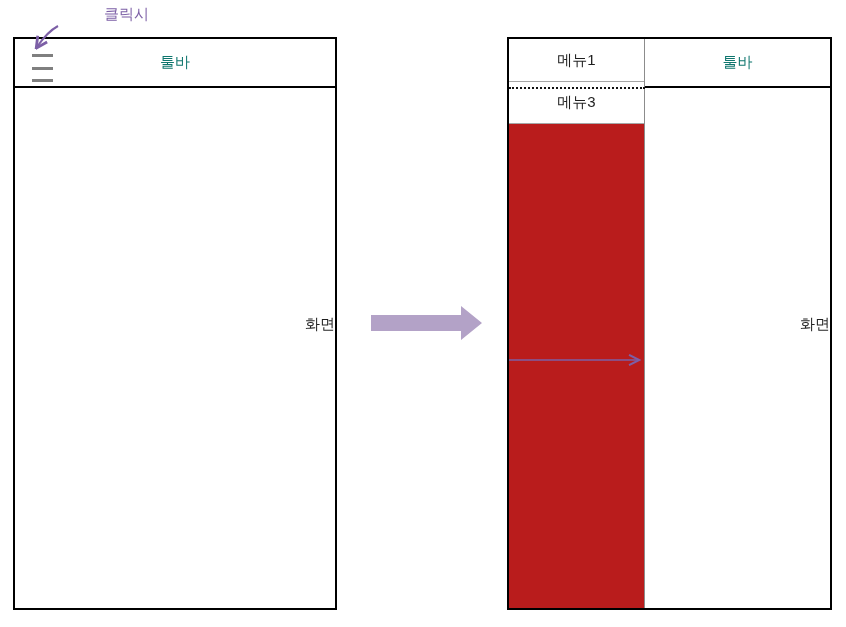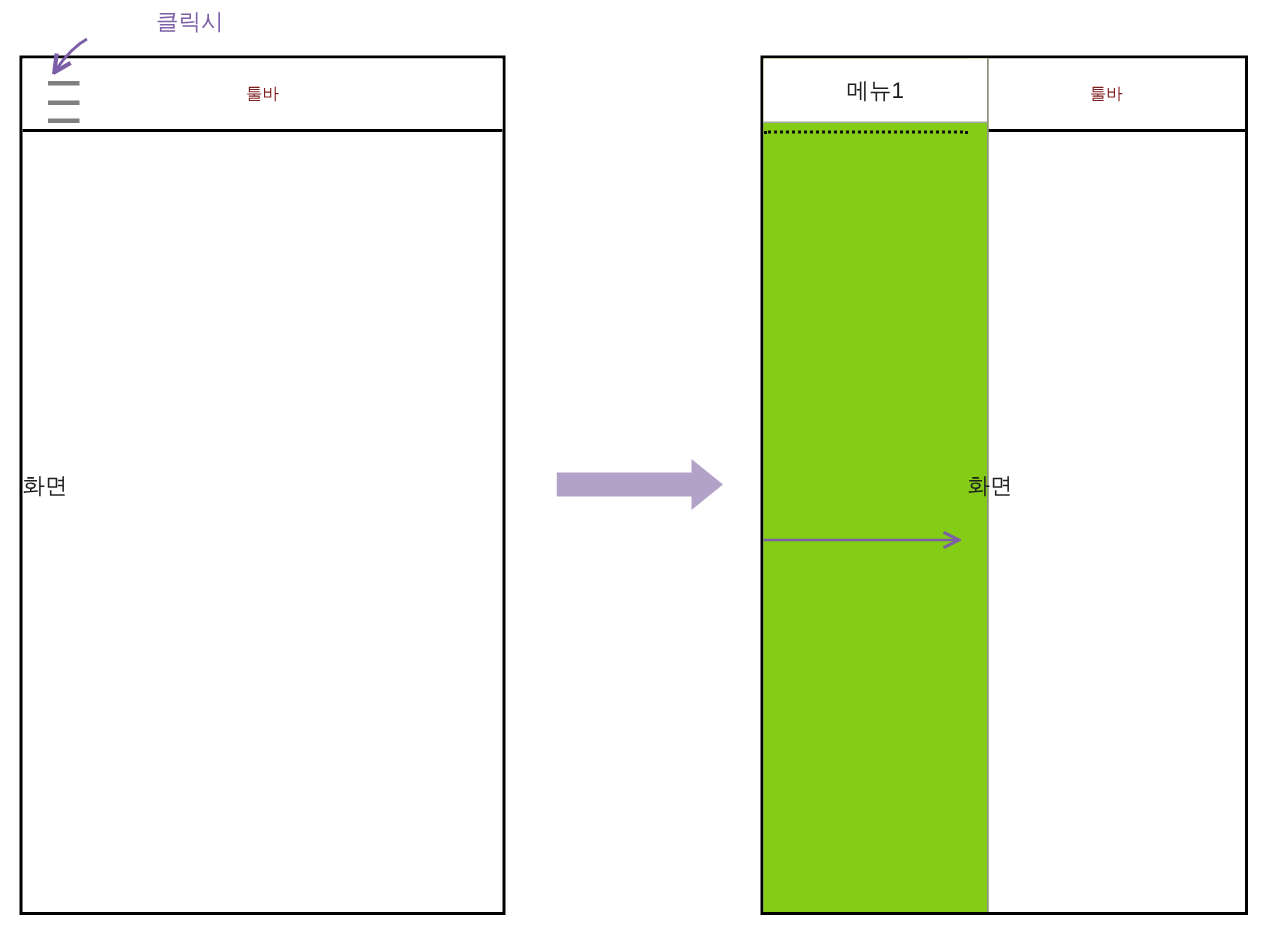--- a/index.html
+++ b/index.html
@@ -33,40 +33,40 @@
   .panel.after{left:507px;width:325px;}
 
   .toolbar-row{
     position:absolute;left:0;top:0;height:49px;
     border-bottom:2px solid var(--ink);background:#fff;
   }
   .panel.before .toolbar-row{width:100%;}
   .toolbar-title{
     position:absolute;left:0;right:0;top:0;bottom:0;
     display:flex;align-items:center;justify-content:center;
-    font-size:11px;color:#7f1d1d;
+    font-size:15px;color:#0f766e;
   }
   .hamburger{
     position:absolute;left:17px;top:15px;width:21px;height:28px;
     display:flex;flex-direction:column;justify-content:space-between;
     cursor:default;
   }
   .hamburger span{display:block;height:3px;background:var(--bar-gray);}
 
   .screen-label{
     position:absolute;top:50%;transform:translateY(-50%);
-    font-size:15px;color:#1f1f1f;text-align:left;
+    font-size:15px;color:#1f1f1f;text-align:right;
   }
   .panel.before .screen-label{left:0;right:0;}
   .panel.after .screen-label{left:136px;right:0;}
 
   
   .drawer{
-    position:absolute;left:0;top:0;bottom:0;width:150px;
-    border-right:1.5px solid var(--divider-gray);background:#84cc16;
+    position:absolute;left:0;top:0;bottom:0;width:136px;
+    border-right:1.5px solid var(--divider-gray);background:#b91c1c;
   }
   .drawer-item{
     display:flex;align-items:center;justify-content:center;
     font-size:15px;border-bottom:1px solid var(--cell-gray);background:#fff;
   }
   .drawer-item:nth-child(1){height:43px;}
   .drawer-item:nth-child(2){height:42px;}
   .drawer-item:nth-child(3){height:45px;}
   .dotted-line{
     position:absolute;left:0;width:136px;top:48px;height:0;
@@ -113,20 +113,21 @@
   </svg>
 
   <div class="panel after">
 
     <div class="toolbar-row">
       <div class="toolbar-title">툴바</div>
     </div>
 
     <div class="drawer">
       <div class="drawer-item">메뉴1</div>
+      <div class="drawer-item">메뉴3</div>
       <div class="dotted-line"></div>
     </div>
 
     <svg class="drawer-arrow-svg" width="140" height="16">
       <defs>
         <marker id="vhead2" viewBox="0 0 10 10" refX="8" refY="5" markerWidth="8" markerHeight="8" orient="auto">
           <path d="M1,1 L9,5 L1,9" class="marker-v"></path>
         </marker>
       </defs>
       <line x1="0" y1="8" x2="129" y2="8" marker-end="url(#vhead2)"></line>

